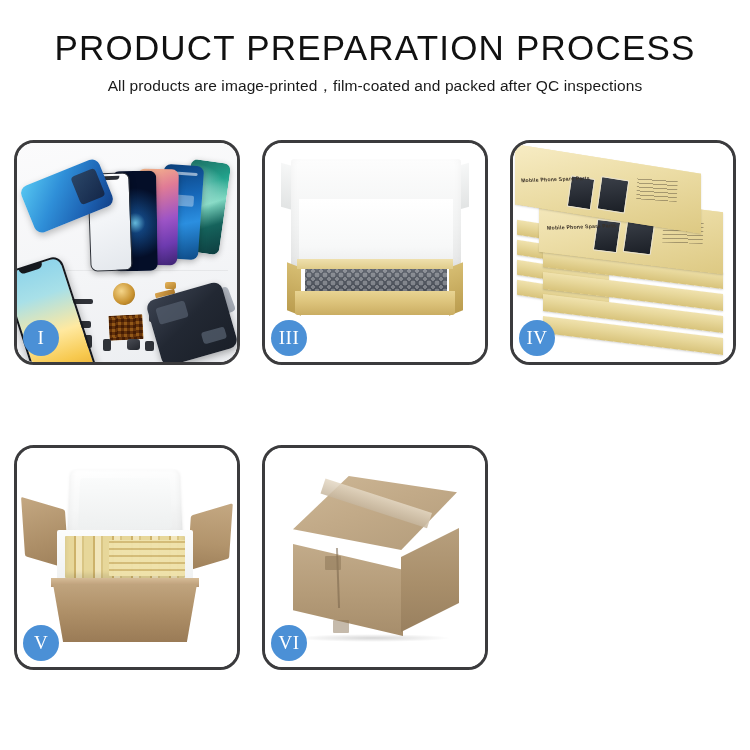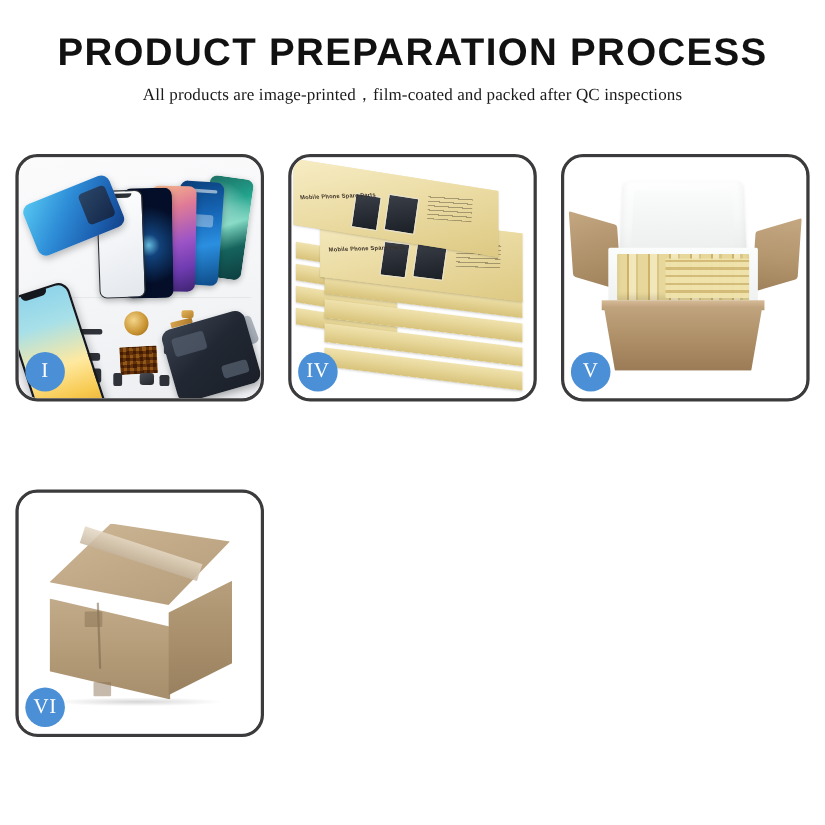--- a/index.html
+++ b/index.html
@@ -16,34 +16,33 @@
     position: relative;
   }
 
   
   .header {
     text-align: center;
     padding-top: 30px;
   }
   .title {
     font-size: 35px;
-    font-weight: 700;
+    font-weight: 400;
     letter-spacing: 1.2px;
     color: #111111;
     line-height: 1.05;
     white-space: nowrap;
   }
   .subtitle {
     font-size: 15.5px;
     font-weight: 400;
     color: #1a1a1a;
     letter-spacing: 0.1px;
     margin-top: 9px;
     white-space: nowrap;
-    font-family: Liberation Serif, serif;
   }
 
   
   .grid {
     position: absolute;
     left: 14px;
     top: 140px;
     width: 722px;
     display: grid;
     grid-template-columns: repeat(3, 226px);
@@ -501,20 +500,35 @@
       <div class="part" style="left:47px;  top:200px; width:11px; height:9px;  background:#49a06a;"></div>
 
       <div class="p1-tool"></div>
       <div class="p1-housing"></div>
 
       <div class="badge">I</div>
     </div>
   </div>
 
 
+  <div class="panel">
+    <div class="panel-inner">
+      <div class="p3-bg"></div>
+      <div class="p3-lid-left"></div>
+      <div class="p3-lid-right"></div>
+      <div class="p3-lid-back"></div>
+      <div class="p3-foam"></div>
+      <div class="p3-content"></div>
+      <div class="p3-tray-left"></div>
+      <div class="p3-tray-right"></div>
+      <div class="p3-tray-top"></div>
+      <div class="p3-tray-front"></div>
+      <div class="badge">III</div>
+    </div>
+  </div>
 
   <div class="panel">
     <div class="panel-inner">
       <div class="p4-bg"></div>
 
       <div class="gbox" style="left:4px;  top:84px;  width:92px; height:15px; transform:skewY(9deg);"></div>
       <div class="gbox" style="left:4px;  top:104px; width:92px; height:15px; transform:skewY(9deg);"></div>
       <div class="gbox" style="left:4px;  top:124px; width:92px; height:15px; transform:skewY(9deg);"></div>
       <div class="gbox" style="left:4px;  top:144px; width:92px; height:15px; transform:skewY(9deg);"></div>
 

